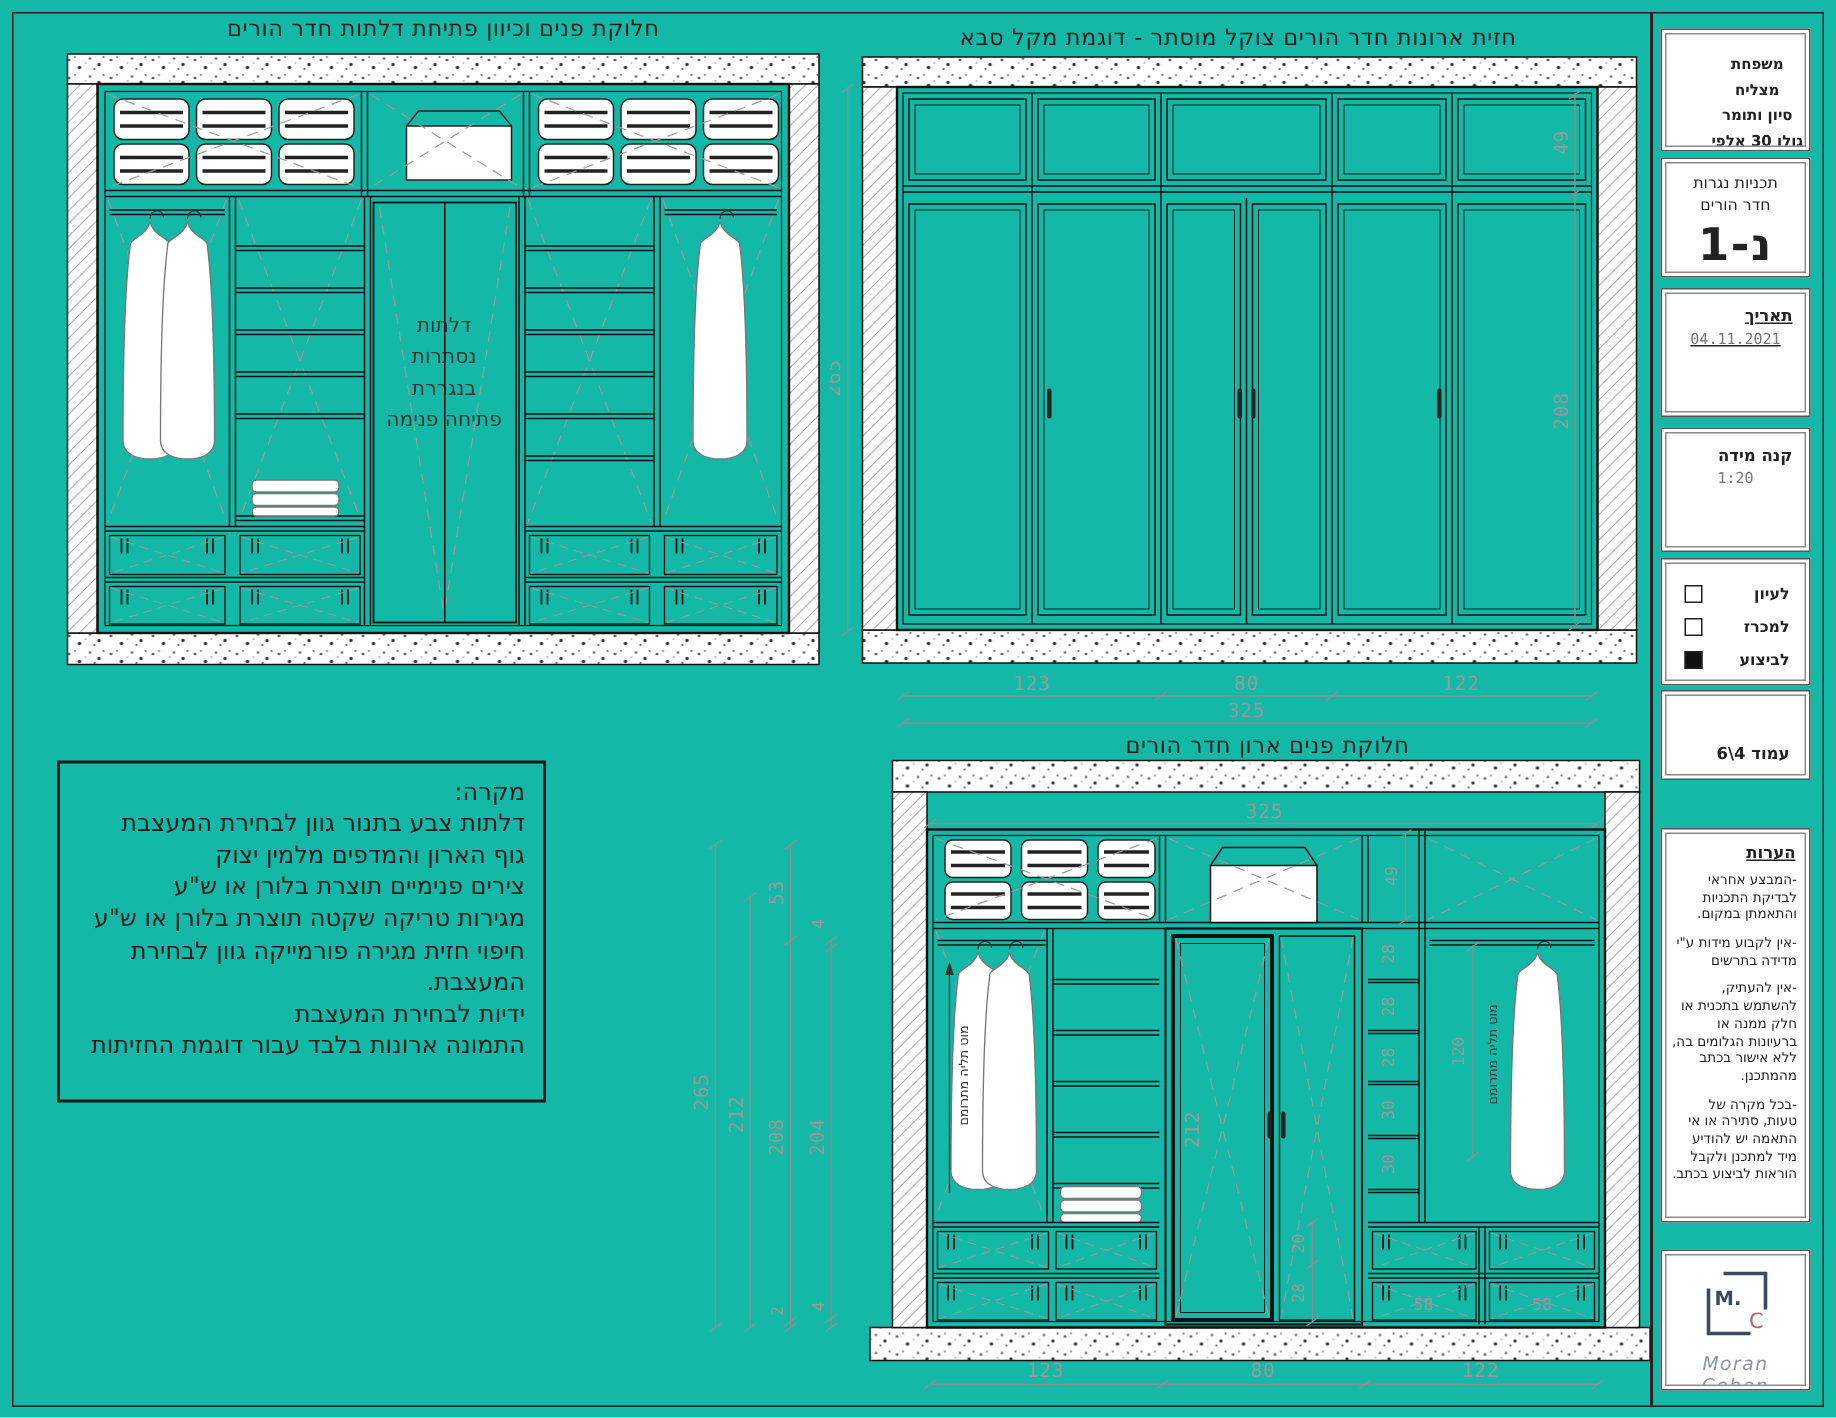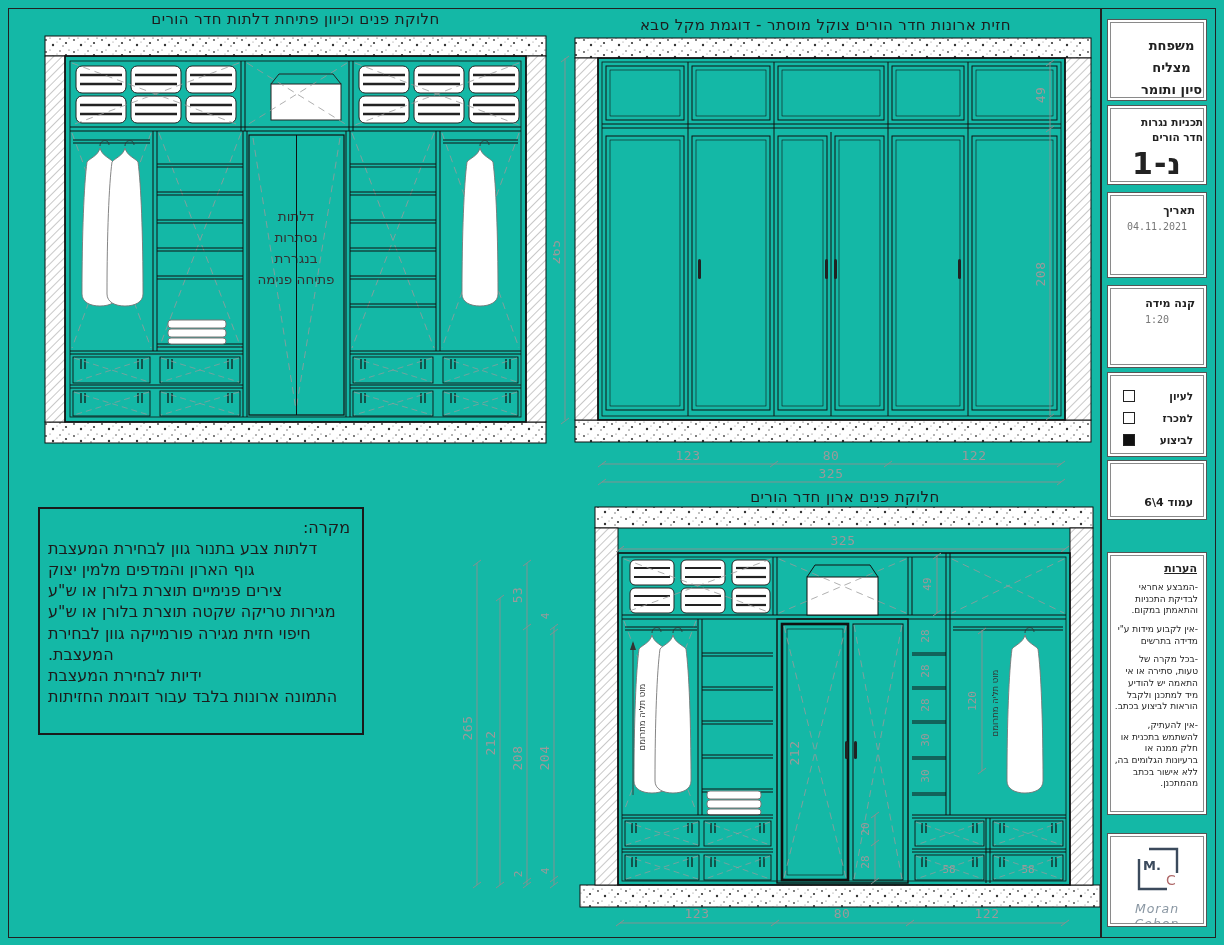--- a/index.html
+++ b/index.html
@@ -6,27 +6,27 @@
   .sheet{position:relative;width:1224px;height:945px;background:#14b8a6;overflow:hidden;
          font-family:"DejaVu Sans",sans-serif;color:#222;}
   .sheet-border{position:absolute;left:8px;top:8px;width:1206px;height:928px;
                 border:1.5px solid #222;pointer-events:none;}
   .sep-line{position:absolute;left:1100px;top:8px;width:1.5px;height:929px;background:#222;}
   .dtitle{position:absolute;font-size:15px;color:#1c1c1c;text-align:center;letter-spacing:.4px;}
   
   .notesbox{position:absolute;left:38px;top:507px;width:326px;height:228px;border:2px solid #1a1a1a;
             box-sizing:border-box;padding:8px 12px 4px 8px;font-size:16px;line-height:1.32;color:#1c1c1c;}
   .nb-title{text-align:right;}
-  .nb-line{text-align:left;}
+  .nb-line{text-align:right;}
   
   .tb-box{position:absolute;left:1107px;width:100px;border:1px solid #555;background:#fff;
           box-sizing:border-box;padding:2px;}
   .tb-in{border:1px solid #8a8a8a;width:100%;height:100%;box-sizing:border-box;position:relative;overflow:hidden;}
-  .tb-proj{padding-top:12px;text-align:center;font-weight:bold;font-size:13px;line-height:1.7;padding-left:29px;}
-  .tb-plan-l{ text-align:right;font-weight:bold;font-size:10.5px;line-height:1.45;}
+  .tb-proj{padding-top:12px;text-align:center;font-weight:bold;font-size:10px;line-height:1.7;padding-left:29px;}
+  .tb-plan-l{ text-align:center;font-weight:normal;font-size:10.5px;line-height:1.45;}
   .tb-code{text-align:center;font-weight:bold;font-size:30px;line-height:1;margin-top:4px;letter-spacing:1px;}
   .tb-label{text-align:right;font-weight:bold;font-size:11px;padding:8px 8px 0 0;}
   .tb-value{text-align:center;font-size:10px;color:#777;font-family:"DejaVu Sans Mono",monospace;margin-top:4px;}
   .leg-row{display:flex;align-items:center;justify-content:space-between;padding:0 10px 0 12px;margin-top:10px;}
   .leg-label{font-weight:bold;font-size:10.5px;}
   .cb{width:10px;height:10px;border:1.5px solid #222;display:inline-block;background:#fff;}
   .cb.filled{background:#111;}
   .tb-page{text-align:right;font-weight:bold;font-size:11px;padding:32px 10px 0 0;}
   .tb-notes-title{text-align:right;font-weight:bold;font-size:11px;padding:6px 6px 0 0;text-decoration:underline;}
   .tb-note{font-size:9px;line-height:1.3;text-align:right;padding:0 5px 0 3px;margin-top:7px;color:#1c1c1c;}
@@ -643,21 +643,21 @@
   </div>
 
   <div class="tb-box" style="top:105px;height:80px;">
     <div class="tb-in" dir="rtl" style="padding-top:6px;">
       <div class="tb-plan-l">תכניות נגרות</div>
       <div class="tb-plan-l">חדר הורים</div>
       <div class="tb-code">נ-1</div>
     </div>
   </div>
 
-  <div class="tb-box" style="top:192px;height:86px;">
+  <div class="tb-box" style="top:192px;height:86px;text-decoration:underline;">
     <div class="tb-in" dir="rtl">
       <div class="tb-label">תאריך</div>
       <div class="tb-value" dir="ltr">04.11.2021</div>
     </div>
   </div>
 
   <div class="tb-box" style="top:285px;height:83px;">
     <div class="tb-in" dir="rtl">
       <div class="tb-label">קנה מידה</div>
       <div class="tb-value" dir="ltr">1:20</div>
@@ -685,22 +685,22 @@
     <div class="tb-in" dir="rtl">
       <div class="tb-page">עמוד 4\6</div>
     </div>
   </div>
 
   <div class="tb-box" style="top:552px;height:263px;">
     <div class="tb-in" dir="rtl">
       <div class="tb-notes-title">הערות</div>
       <div class="tb-note">-המבצע אחראי לבדיקת התכניות והתאמתן במקום.</div>
       <div class="tb-note">-אין לקבוע מידות ע"י מדידה בתרשים</div>
+      <div class="tb-note">-אין להעתיק, להשתמש בתכנית או חלק ממנה או ברעיונות הגלומים בה, ללא אישור בכתב מהמתכנן.</div>
       <div class="tb-note">-בכל מקרה של טעות, סתירה או אי התאמה יש להודיע מיד למתכנן ולקבל הוראות לביצוע בכתב.</div>
-      <div class="tb-note">-אין להעתיק, להשתמש בתכנית או חלק ממנה או ברעיונות הגלומים בה, ללא אישור בכתב מהמתכנן.</div>
     </div>
   </div>
 
   <div class="tb-box" style="top:833px;height:94px;">
     <div class="tb-in logo-wrap">
       <svg width="92" height="52" viewBox="0 0 92 52" style="position:static;">
         <polyline points="38,6 66,6 66,30" fill="none" stroke="#3b4a5c" stroke-width="2.4"></polyline>
         <polyline points="28,16 28,46 56,46" fill="none" stroke="#3b4a5c" stroke-width="2.4"></polyline>
         <text x="32" y="27" font-size="13" font-weight="bold" fill="#3b4a5c" font-family="DejaVu Sans, sans-serif">M.</text>
         <text x="55" y="42" font-size="14" fill="#b06a6a" font-family="DejaVu Sans, sans-serif">C</text>

